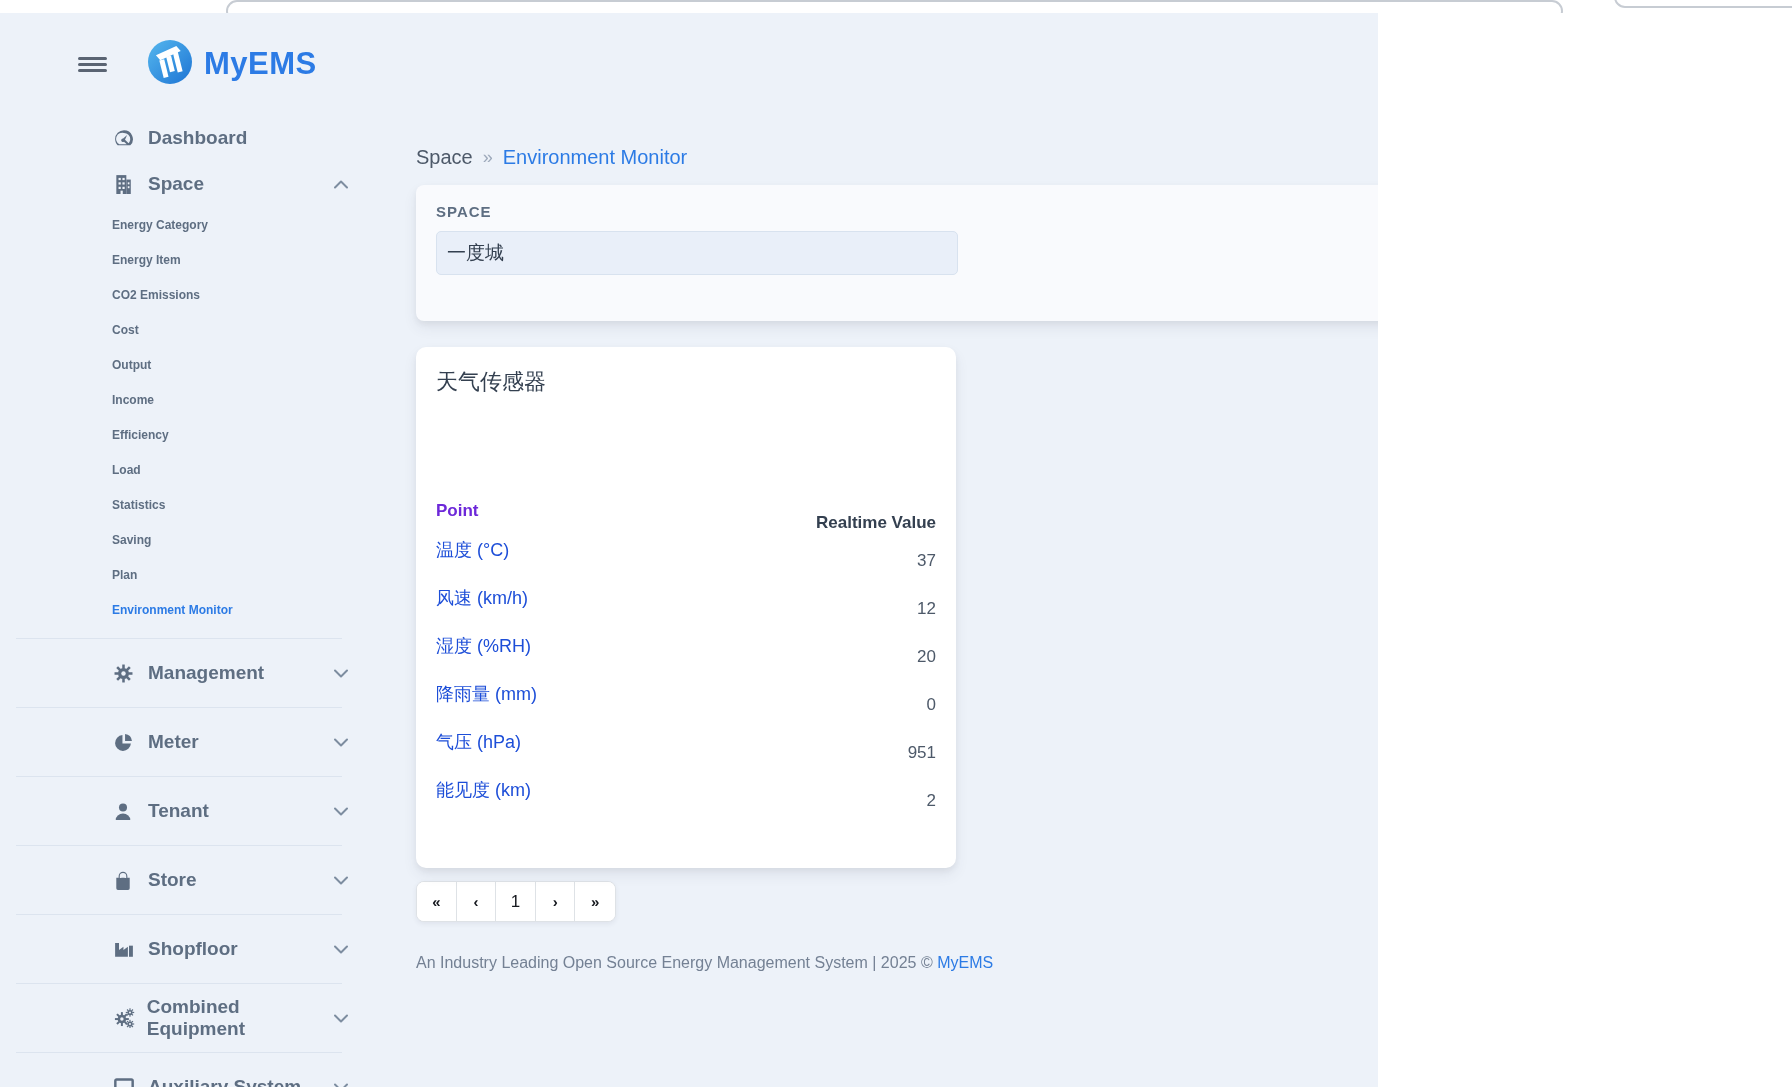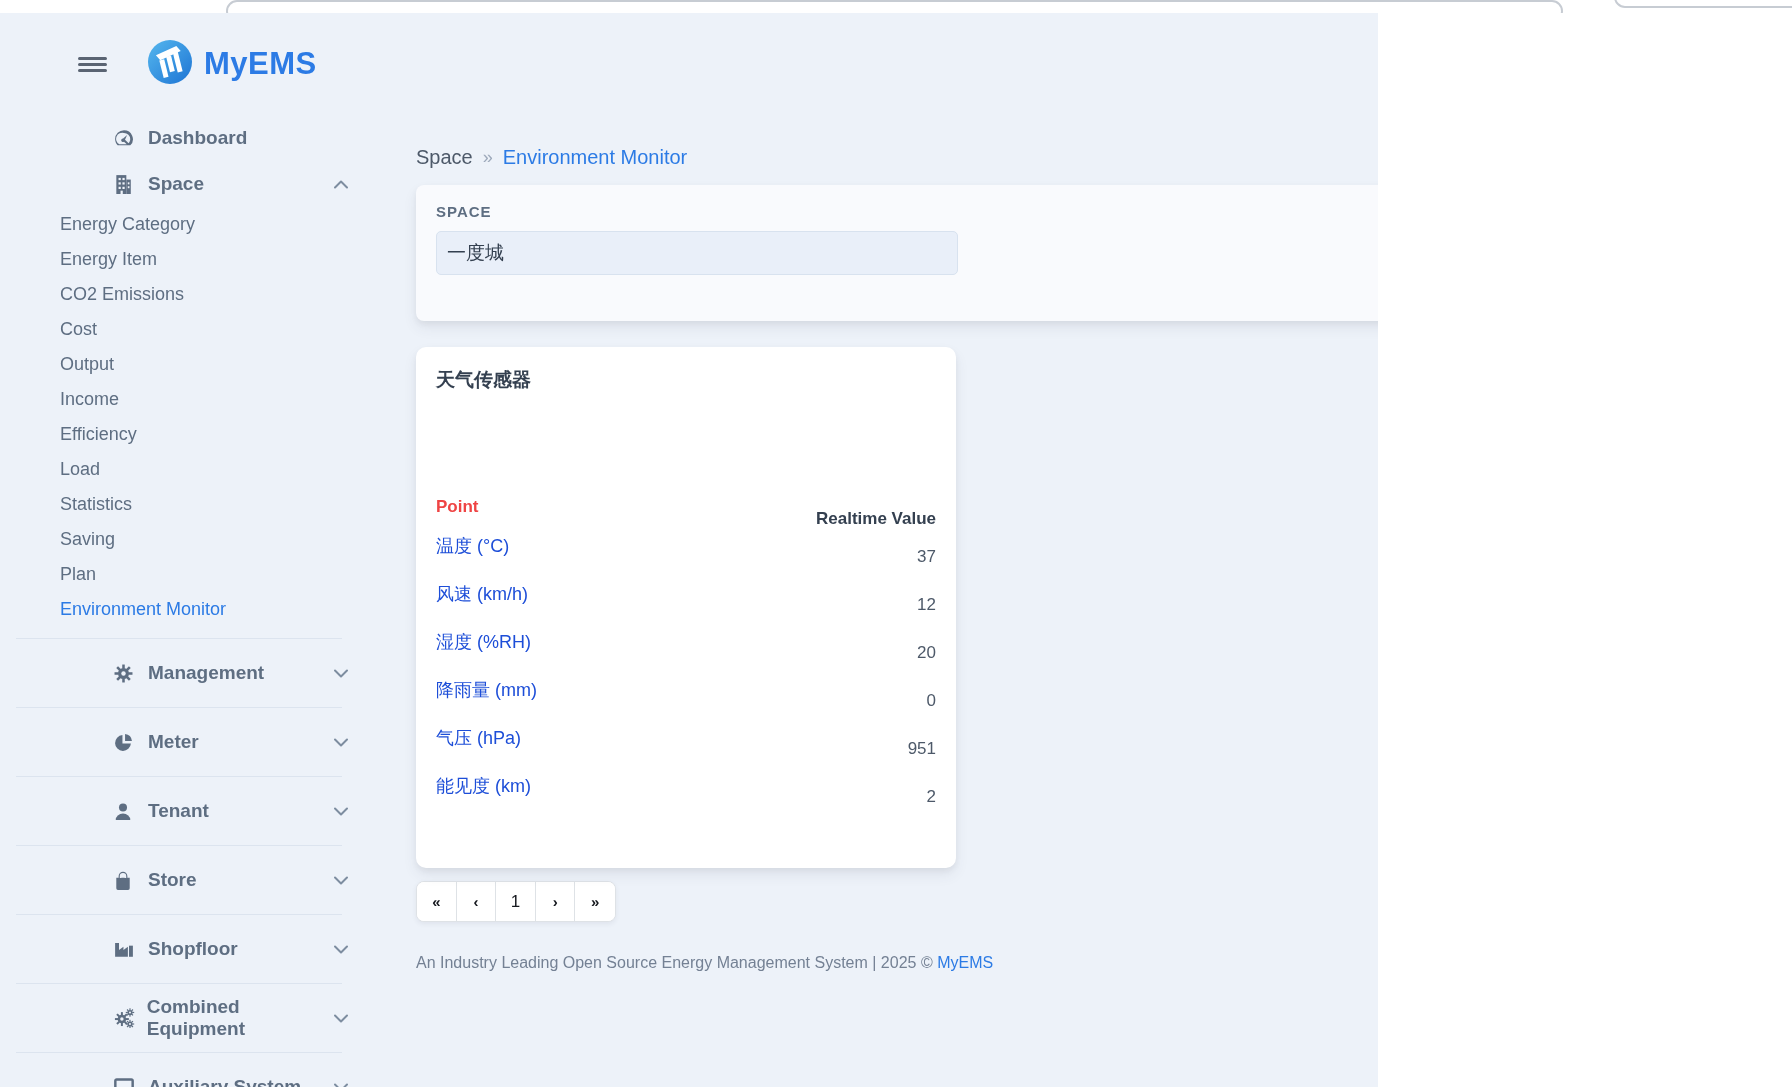--- a/index.html
+++ b/index.html
@@ -23,46 +23,46 @@
   .hamburger span { display:block; width:29px; height:3px; background:#5a6473; border-radius:2px; }
   .logo { display:flex; align-items:center; margin-left:38px; }
   .logo-text { font-size:31px; font-weight:800; color:#2c7be5; letter-spacing:.5px; margin-left:10px; }
 
   .nav { margin-top:26px; }
   .nav-row { display:flex; align-items:center; height:46px; padding:0 14px 0 78px;
     color:#5e6e82; font-size:19px; font-weight:600; cursor:pointer;margin-left:36px; }
   .nav-row .ic { width:26px; margin-right:8px; display:flex; align-items:center; }
   .chev { margin-left:auto; display:flex; }
   .sub { }
-  .sub-row { height:35px; display:flex; align-items:center; padding-left:60px;
-    color:#5e6e82; font-size:18px; font-weight:400; cursor:pointer; }
+  .sub-row { height:35px; display:flex; align-items:center; padding-left:112px;
+    color:#5e6e82; font-size:12px; font-weight:700; cursor:pointer; }
   .sub-row.active { color:#2c7be5; }
   .div-wrap { height:23px; display:flex; align-items:center; }
   .divider { height:1px; background:#dce4ef; margin:0 20px 0 16px; flex:1; }
 
   
   .main { position:absolute; left:416px; top:0; width:1306px; }
   .breadcrumb { margin-top:133px; font-size:20px; color:#4d5969; display:flex; gap:10px; align-items:center; }
   .breadcrumb .sep { color:#9da9bb; font-size:18px; }
   .breadcrumb .crumb-active { color:#2c7be5; cursor:pointer; }
 
   .space-panel { margin-top:16px; width:1306px; height:136px; background:#f9fafd;
     border-radius:8px; box-shadow:0 7px 14px rgba(65,69,88,.08), 0 3px 6px rgba(0,0,0,.05);
     padding:18px 20px; }
   .space-label { font-size:15px; font-weight:700; color:#5e6e82; letter-spacing:1px; }
   .space-input { margin-top:11px; width:522px; height:44px; background:#e9eff9;
     border:1px solid #d8e2ef; border-radius:5px; font-size:19px; color:#344050;
     padding:0 10px; font-family:inherit; outline:none; }
 
   .card { margin-top:26px; width:540px; height:521px; background:#ffffff; border-radius:10px;
     box-shadow:0 7px 14px rgba(65,69,88,.08), 0 3px 6px rgba(0,0,0,.05); padding:20px; position:relative; }
-  .card-title { font-size:19px; font-weight:700; color:#344050; }
+  .card-title { font-size:22px; font-weight:400; color:#344050; }
   .table { margin-top:104px; }
   .t-head { position:relative; height:34px; }
-  .t-head .h-point { position:absolute; left:0; top:0; font-size:17px; font-weight:700; color:#ef4444; }
+  .t-head .h-point { position:absolute; left:0; top:0; font-size:17px; font-weight:700; color:#6d28d9; }
   .t-head .h-value { position:absolute; right:0; top:12px; font-size:17px; font-weight:700; color:#344050;margin-left:41px; }
   .t-row { position:relative; height:48px; }
   .t-point { position:absolute; left:0; top:3px; font-size:18px; color:#1d4ed8; }
   .t-value { position:absolute; right:0; top:16px; font-size:17px; color:#4d5969; }
 
   .pagination { margin-top:13px; display:flex; width:200px; height:41px; border-radius:8px;
     overflow:hidden; box-shadow:0 2px 5px rgba(65,69,88,.08); border:1px solid #dee2e6; background:#fff; }
   .page-btn { width:40px; display:flex; align-items:center; justify-content:center;
     border-right:1px solid #dee2e6; background:#fff; color:#16191f; cursor:pointer;
     font-size:15px; font-weight:700; }

